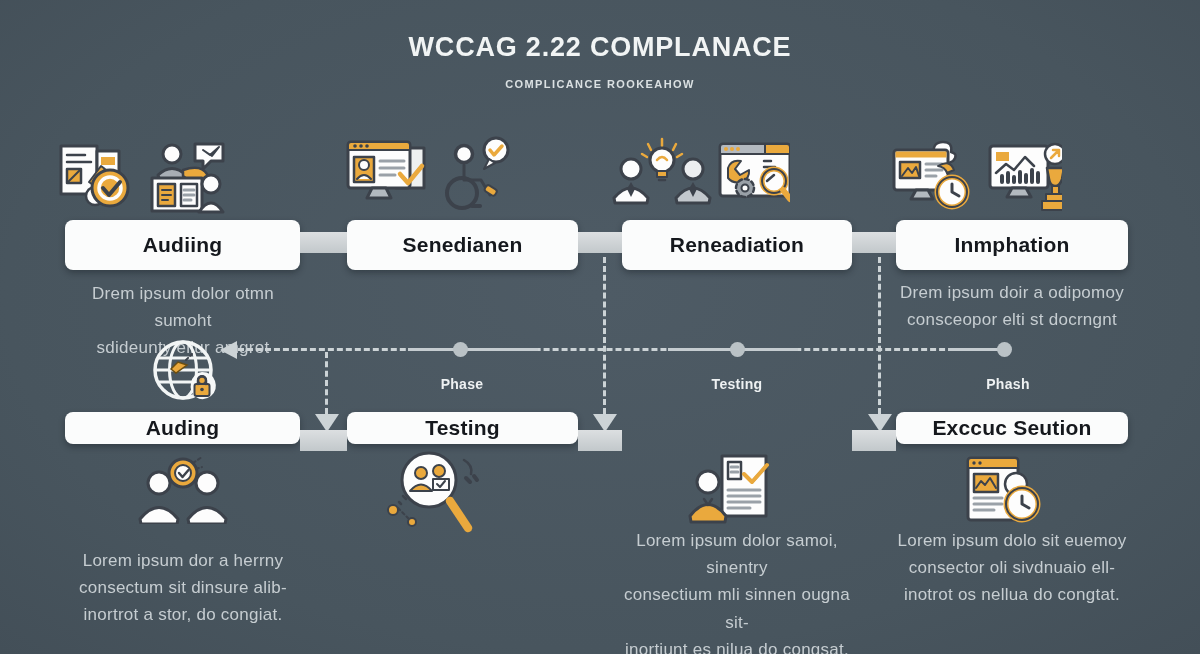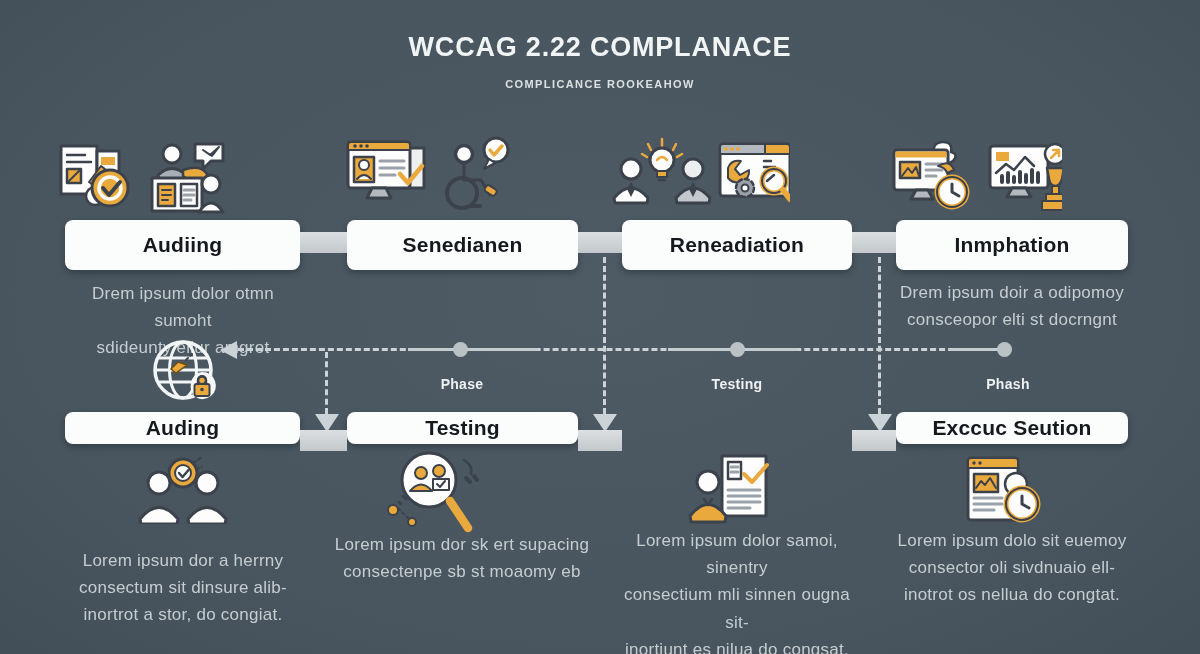--- a/index.html
+++ b/index.html
@@ -267,22 +267,20 @@
     <path d="M16 42h28M16 48h28M16 54h20" class="mln t25"></path>
     <circle cx="58" cy="28" r="11" class="w ln t25"></circle>
     <circle cx="64" cy="48" r="16" class="w" stroke="#eaa93d" stroke-width="5"></circle>
     <circle cx="64" cy="48" r="16" class="n ln t2"></circle>
     <path d="M64 40v8l7 4" class="n ln"></path>
   </svg>
 
   <div class="desc" style="left:68px;top:527px;width:230px;margin-top:20px;">Lorem ipsum dor a herrny
 consectum sit dinsure alib-
 inortrot a stor, do congiat.</div>
-  <div class="desc" style="left:332px;top:531px;width:260px;">Lorem ipsum dor sk ert supacing
-consectenpe sb st moaomy eb</div>
   <div class="desc" style="left:622px;top:527px;width:230px;">Lorem ipsum dolor samoi, sinentry
 consectium mli sinnen ougna sit-
 inortiunt es nilua do congsat.</div>
   <div class="desc" style="left:897px;top:527px;width:230px;">Lorem ipsum dolo sit euemoy
 consector oli sivdnuaio ell-
 inotrot os nellua do congtat.</div>
 
 </div>
 
 </body></html>

